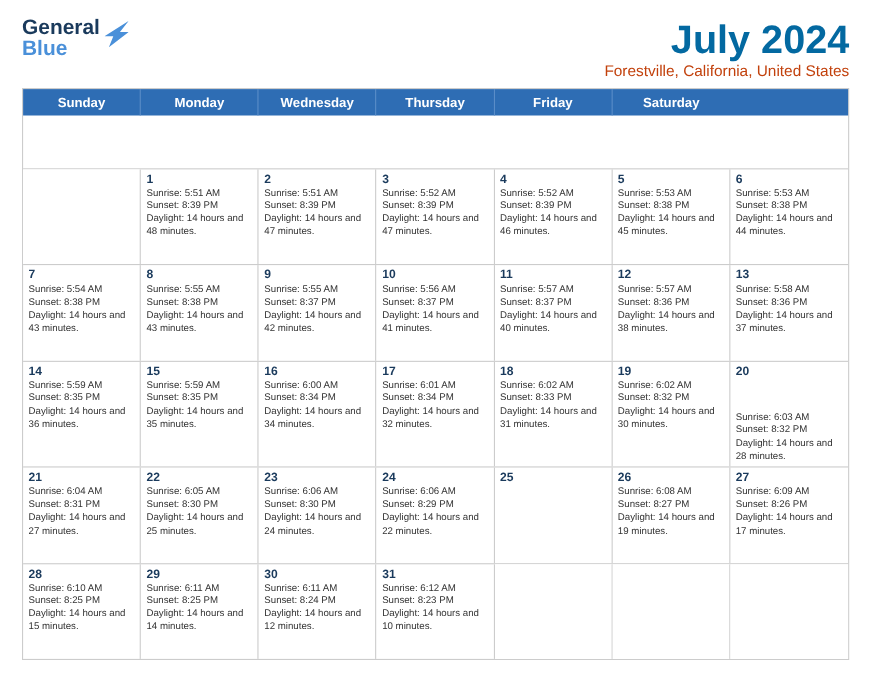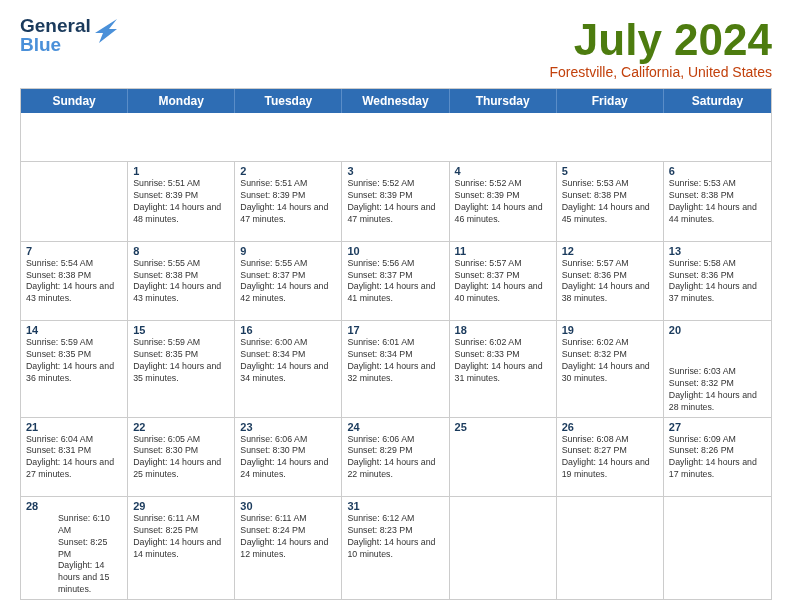--- a/index.html
+++ b/index.html
@@ -25,23 +25,23 @@
     }
     .logo {
       display: flex;
       flex-direction: column;
       align-items: flex-start;
     }
     .title-block {
       text-align: right;
     }
     .month-title {
-      font-size: 44px;
+      font-size: 36px;
       font-weight: bold;
-      color: #4d7c0f;
+      color: #0369a1;
       line-height: 1.1;
     }
     .location-title {
       font-size: 14px;
       color: #c2410c;
       font-weight: normal;
     }
     .calendar {
       flex: 1;
       display: flex;
@@ -115,21 +115,20 @@
     <div class="title-block">
       <div class="month-title">July 2024</div>
       <div class="location-title">Forestville, California, United States</div>
     </div>
   </div>
 
   <div class="calendar">
     <div class="cal-header-row" id="cal-header">
         <div class="cal-header-cell">Sunday</div>
         <div class="cal-header-cell">Monday</div>
-        <div class="cal-header-cell">Tuesday</div>
         <div class="cal-header-cell">Wednesday</div>
         <div class="cal-header-cell">Thursday</div>
         <div class="cal-header-cell">Friday</div>
         <div class="cal-header-cell">Saturday</div>
       </div>
     <div class="cal-body" id="cal-body">
         <div class="cal-row">
           <div class="cal-cell empty"></div>
           <div class="cal-cell">
             <div class="day-num">1</div>
@@ -293,21 +292,21 @@
           <div class="cal-cell">
             <div class="day-num">27</div>
             <div class="day-info" style="white-space: pre-line;">Sunrise: 6:09 AM
 Sunset: 8:26 PM
 Daylight: 14 hours and 17 minutes.</div>
           </div>
         </div>
         <div class="cal-row">
           <div class="cal-cell">
             <div class="day-num">28</div>
-            <div class="day-info" style="white-space: pre-line; margin-left: 32px;">Sunrise: 6:10 AM
+            <div class="day-info" style="white-space: pre-line;">Sunrise: 6:10 AM
 Sunset: 8:25 PM
 Daylight: 14 hours and 15 minutes.</div>
           </div>
           <div class="cal-cell">
             <div class="day-num">29</div>
             <div class="day-info" style="white-space: pre-line;">Sunrise: 6:11 AM
 Sunset: 8:25 PM
 Daylight: 14 hours and 14 minutes.</div>
           </div>
           <div class="cal-cell">

